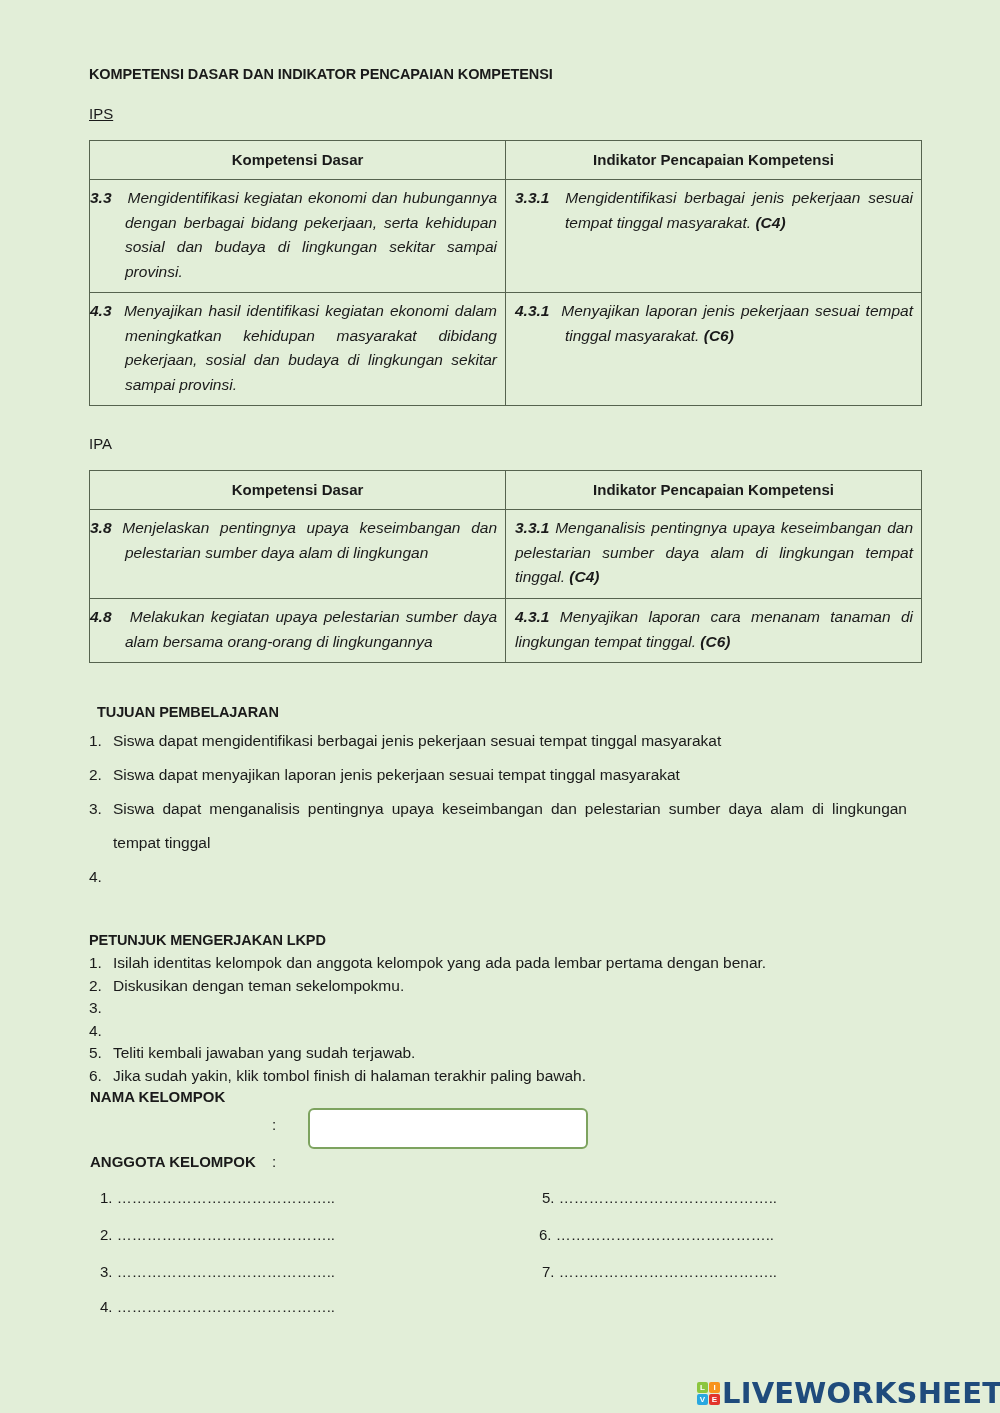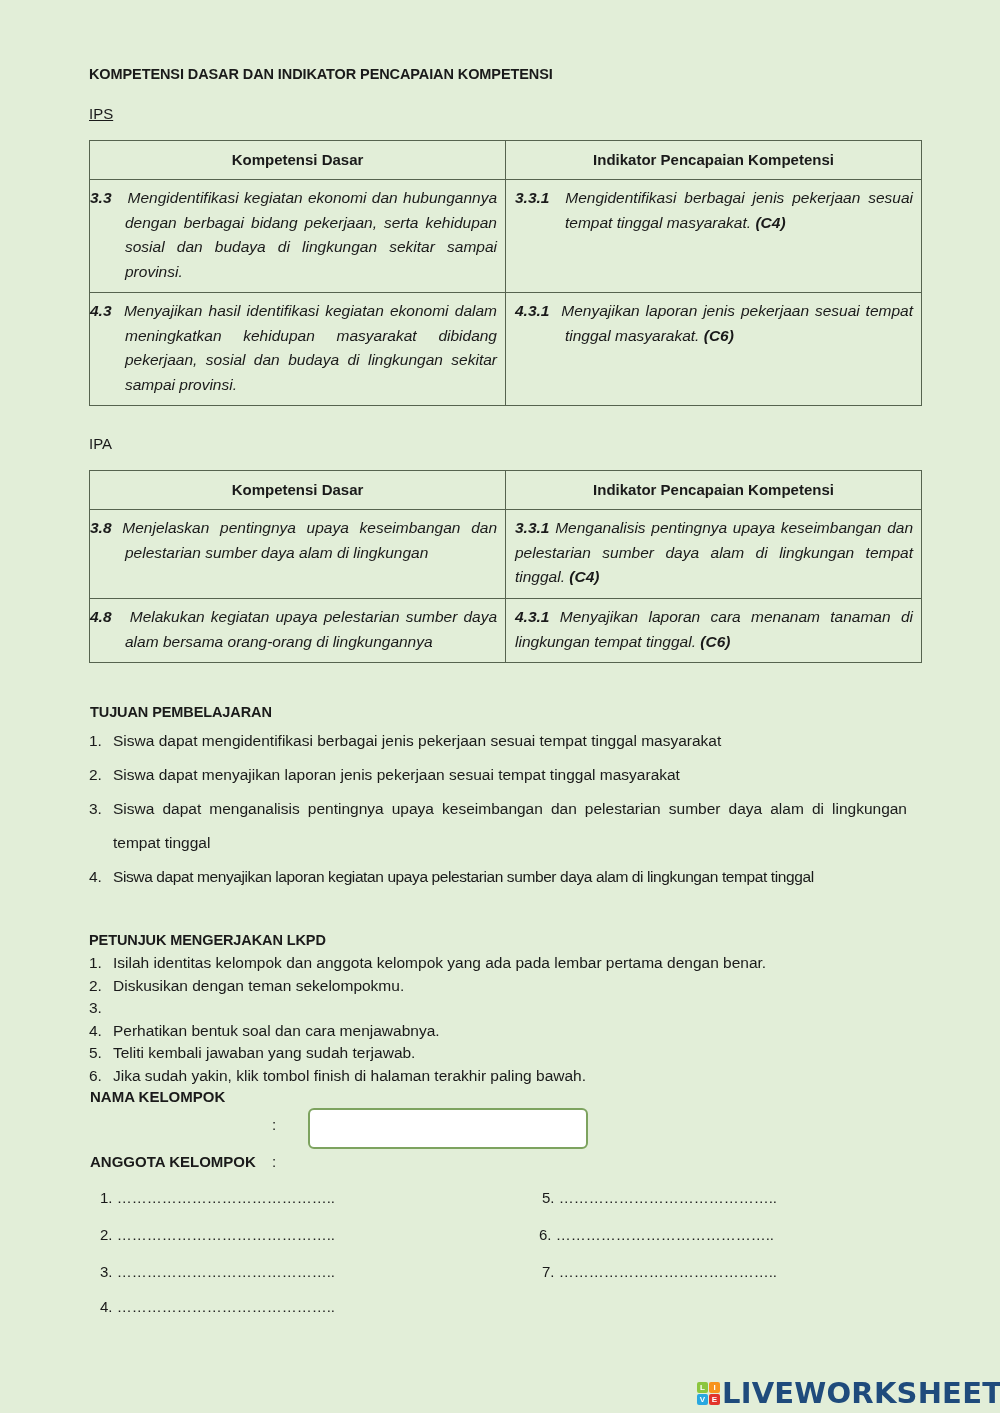--- a/index.html
+++ b/index.html
@@ -103,56 +103,54 @@
     <td>
       <div class="hang"><span class="num-inline">4.8</span>&nbsp;&nbsp; <span>Melakukan kegiatan upaya pelestarian sumber daya alam bersama orang-orang di lingkungannya</span></div>
     </td>
     <td class="right">
       <span class="num-inline">4.3.1</span> <span>Menyajikan laporan cara menanam tanaman di lingkungan tempat tinggal.</span> <span class="bold">(C6)</span>
     </td>
   </tr>
 </tbody>
   </table>
 
-<div class="heading" style="left:90px; top:704px;">TUJUAN PEMBELAJARAN</div>
+<div class="heading" style="left:97px; top:704px;">TUJUAN PEMBELAJARAN</div>
 <ol class="tp">
   <li>
       <span class="n">1.</span>
       <span class="t">Siswa dapat mengidentifikasi berbagai jenis pekerjaan sesuai tempat tinggal masyarakat</span>
     </li>
   <li>
       <span class="n">2.</span>
       <span class="t">Siswa dapat menyajikan laporan jenis pekerjaan sesuai tempat tinggal masyarakat</span>
     </li>
   <li>
       <span class="n">3.</span>
       <span class="t">Siswa dapat menganalisis pentingnya upaya keseimbangan dan pelestarian sumber daya alam di lingkungan tempat tinggal</span>
     </li>
   <li>
       <span class="n">4.</span>
-      <span class="t" style="letter-spacing:-0.4px;">Siswa dapat menyajikan laporan kegiatan upaya pelestarian sumber daya alam di lingkungan tempat tinggal</span>
     </li>
 </ol>
 
 <div class="heading" style="left:89px; top:932px;">PETUNJUK MENGERJAKAN LKPD</div>
 <ol class="pl">
   <li>
       <span class="n">1.</span>
       <span>Isilah identitas kelompok dan anggota kelompok yang ada pada lembar pertama dengan benar.</span>
     </li>
   <li>
       <span class="n">2.</span>
       <span>Diskusikan dengan teman sekelompokmu.</span>
     </li>
   <li>
       <span class="n">3.</span>
     </li>
   <li>
       <span class="n">4.</span>
-      <span>Perhatikan bentuk soal dan cara menjawabnya.</span>
     </li>
   <li>
       <span class="n">5.</span>
       <span>Teliti kembali jawaban yang sudah terjawab.</span>
     </li>
   <li>
       <span class="n">6.</span>
       <span>Jika sudah yakin, klik tombol finish di halaman terakhir paling bawah.</span>
     </li>
 </ol>

